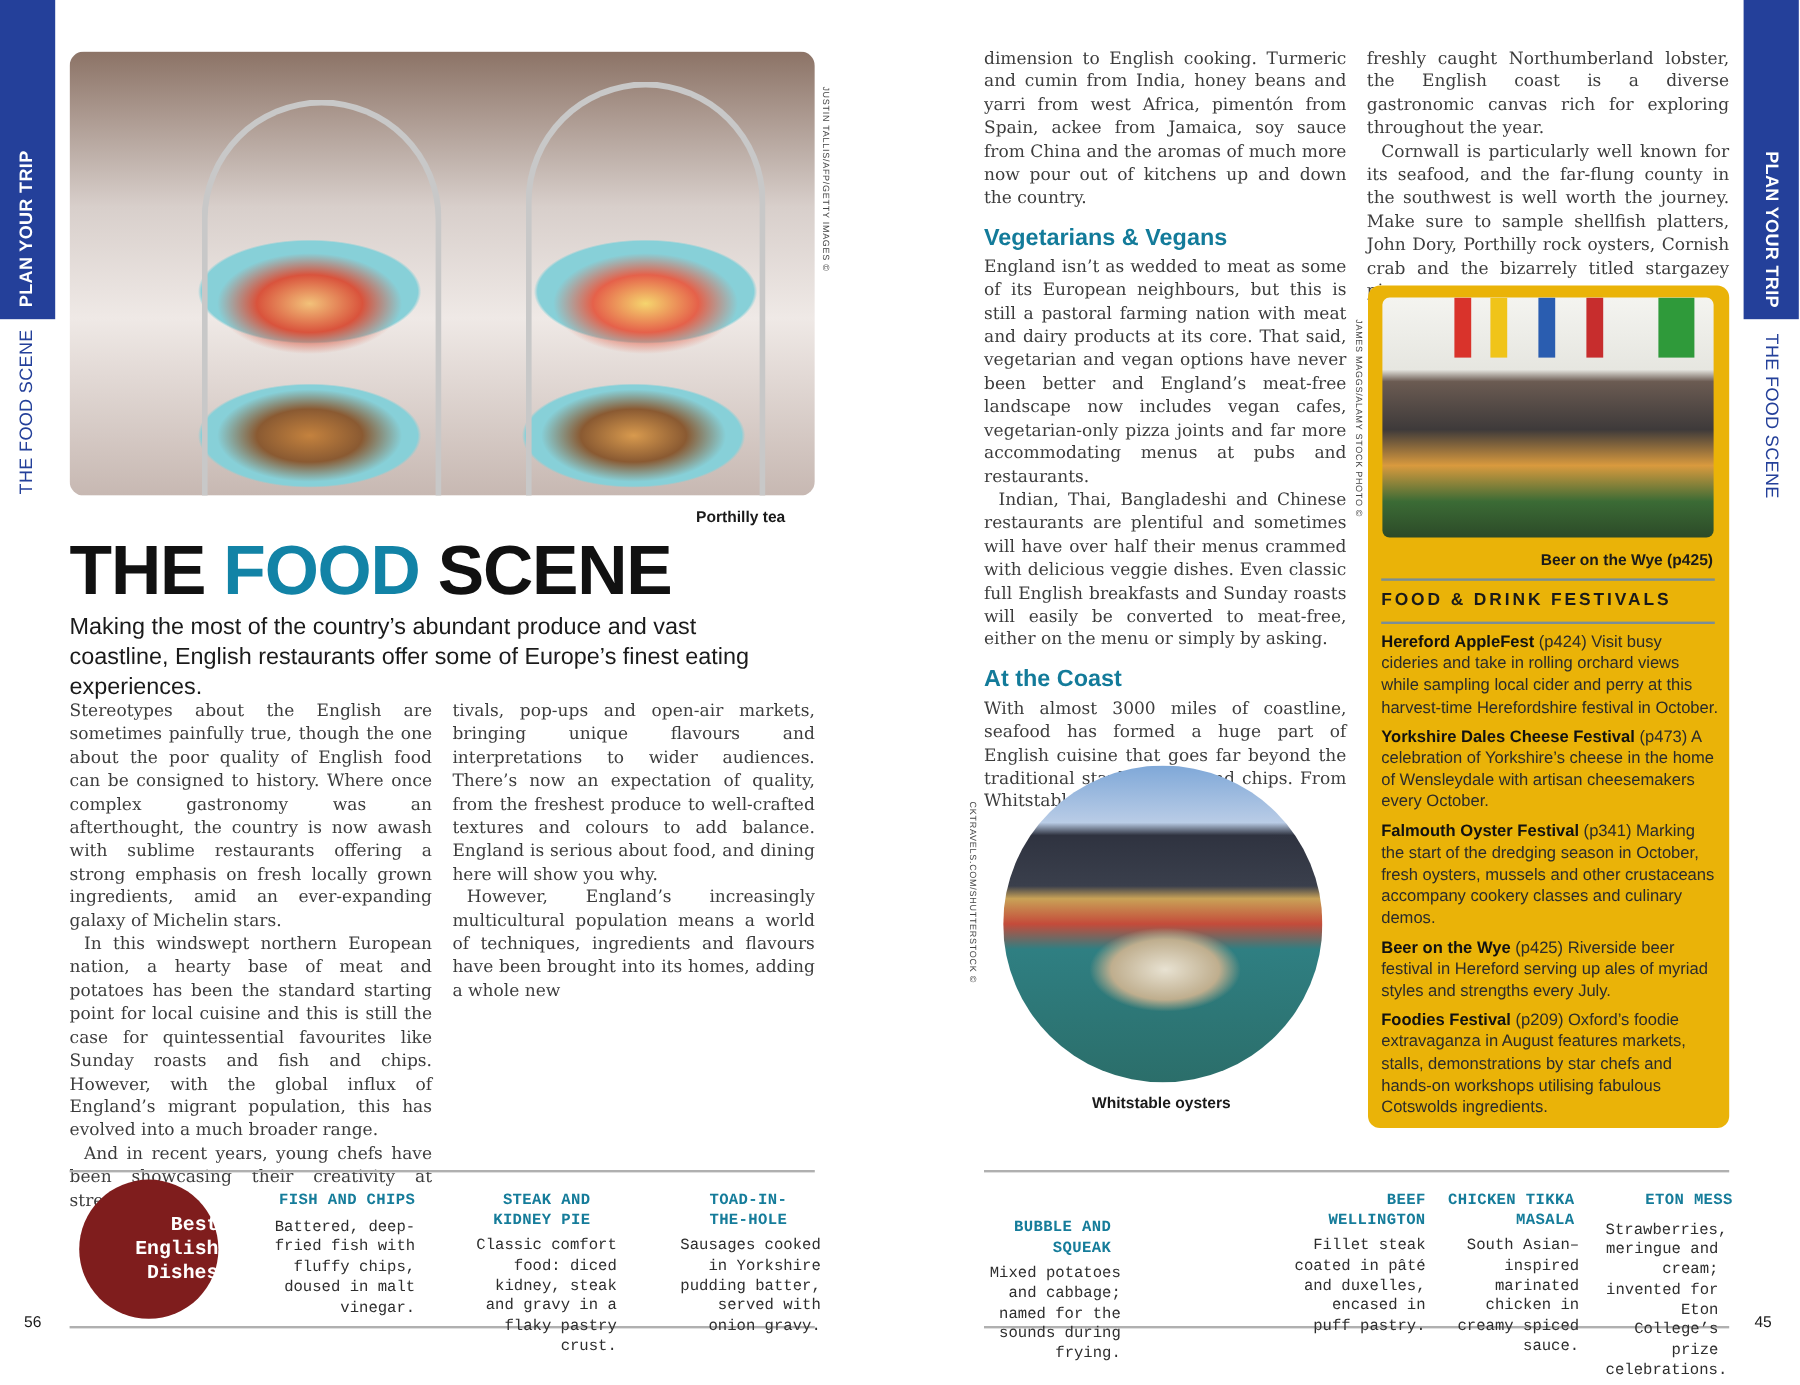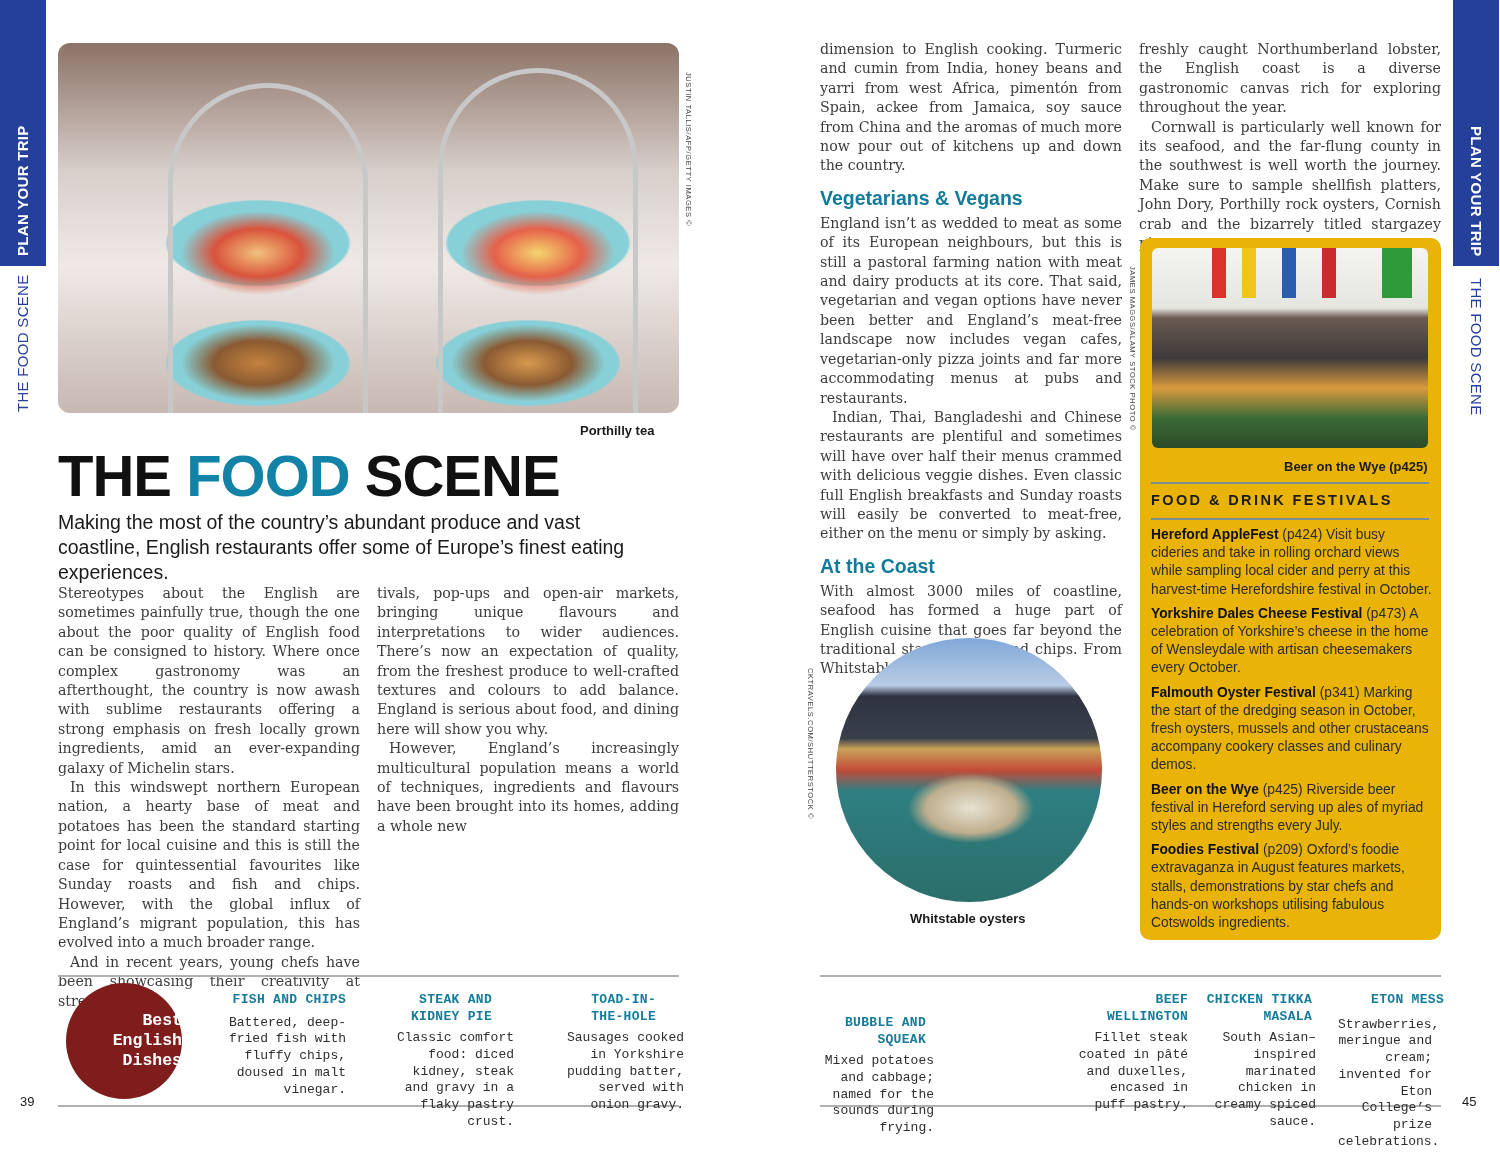--- a/index.html
+++ b/index.html
@@ -192,15 +192,15 @@
   </div>
   <div class="dish" style="left:1198px; top:992px; width:118px;">
     <div class="dname" style="padding:0 4px;">CHICKEN TIKKA MASALA</div>
     <div class="ddesc">South Asian–inspired marinated chicken in creamy spiced sauce.</div>
   </div>
   <div class="dish" style="left:1326px; top:992px; width:118px;">
     <div class="dname">ETON MESS</div>
     <div class="ddesc" style="margin-top:8px; padding:0 12px;">Strawberries, meringue and cream; invented for Eton College’s prize celebrations.</div>
   </div>
 
-  <div class="page-num" style="left:20px; top:1094px;">39</div>
+  <div class="page-num" style="left:20px; top:1094px;">56</div>
   <div class="page-num" style="left:1462px; top:1094px;">45</div>
 </div>
 
 </body></html>

